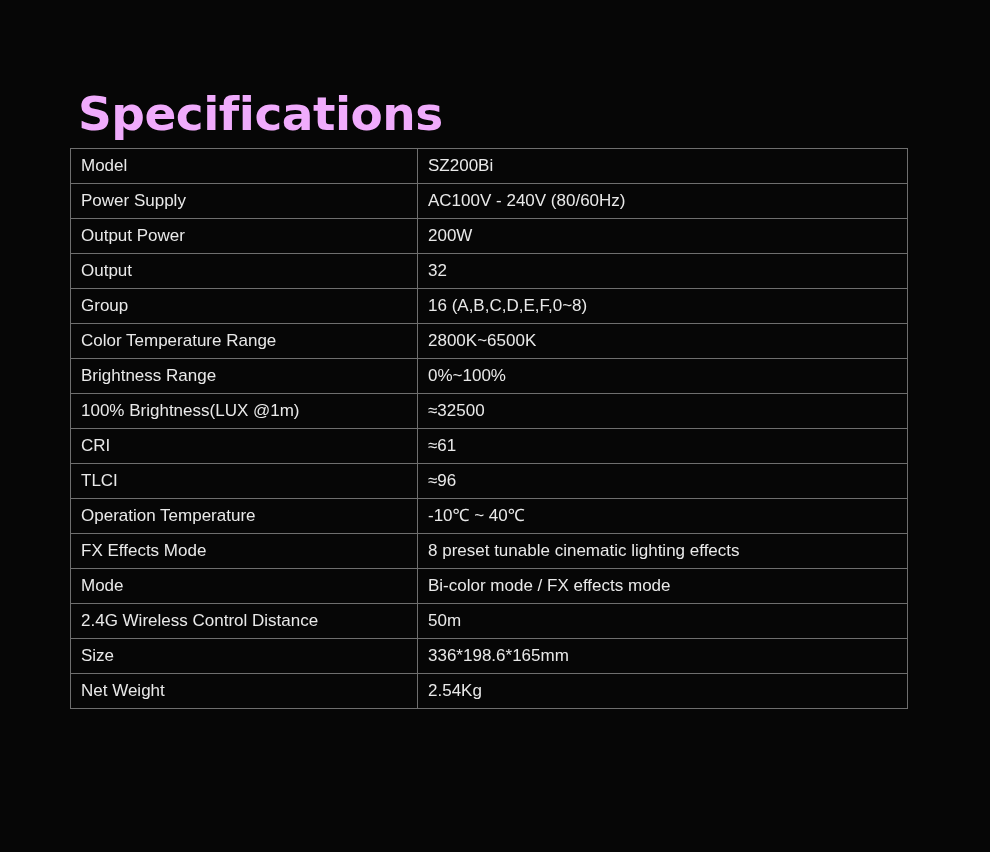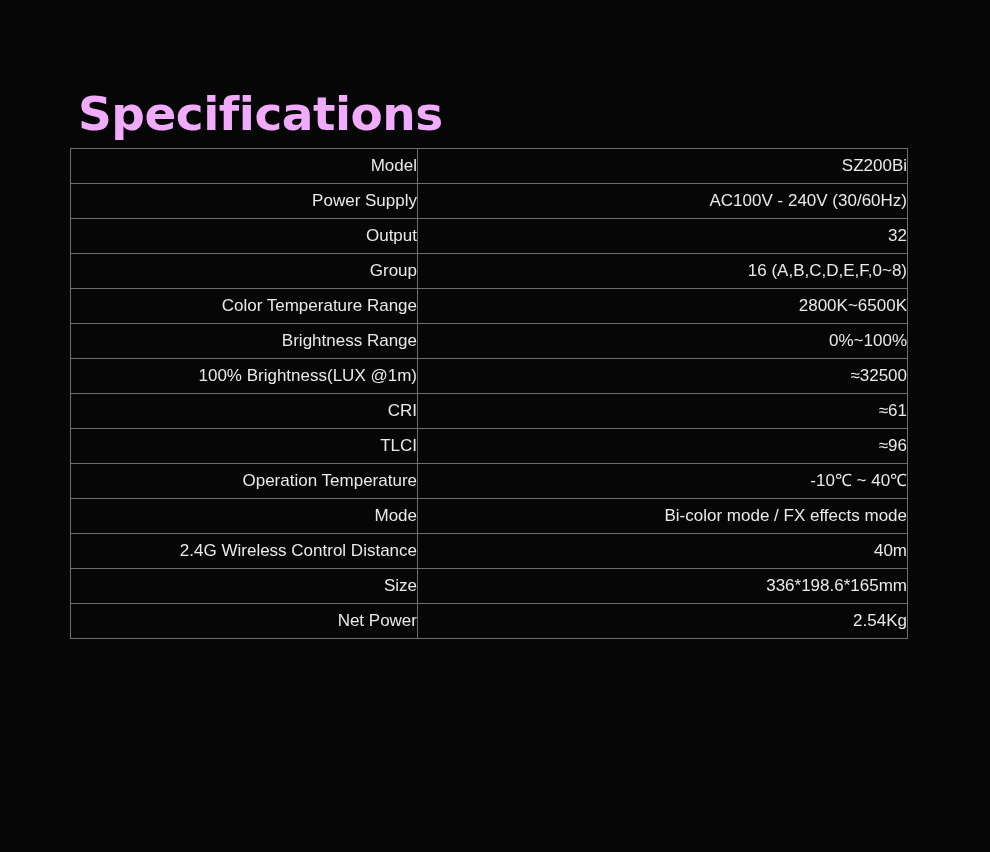--- a/index.html
+++ b/index.html
@@ -42,21 +42,20 @@
   .spec-table td {
     border: 1px solid #6e6e6e;
     height: 34px;
     padding: 0 0 0 10px;
     font-size: 17px;
     color: #e9e9e9;
     font-weight: 400;
     vertical-align: middle;
     line-height: 1.1;
     background: transparent;
-    text-align: right;
   }
   .spec-table td.label {
     width: 336px;
   }
   .check {
     display: inline-block;
     font-size: 19px;
     color: #e9e9e9;
     line-height: 1;
   }
@@ -69,21 +68,25 @@
   <div class="title">Specifications</div>
 
   <table class="spec-table">
     <tbody>
       <tr>
         <td class="label">Model</td>
         <td class="value">SZ200Bi</td>
       </tr>
       <tr>
         <td class="label">Power Supply</td>
-        <td class="value">AC100V - 240V (30/60Hz)</td>
+        <td class="value">AC100V - 240V (80/60Hz)</td>
+      </tr>
+      <tr>
+        <td class="label">Output Power</td>
+        <td class="value">200W</td>
       </tr>
       <tr>
         <td class="label">Output</td>
         <td class="value">32</td>
       </tr>
       <tr>
         <td class="label">Group</td>
         <td class="value">16 (A,B,C,D,E,F,0~8)</td>
       </tr>
       <tr>
@@ -104,31 +107,35 @@
       </tr>
       <tr>
         <td class="label">TLCI</td>
         <td class="value">≈96</td>
       </tr>
       <tr>
         <td class="label">Operation Temperature</td>
         <td class="value">-10℃ ~ 40℃</td>
       </tr>
       <tr>
+        <td class="label">FX Effects Mode</td>
+        <td class="value">8 preset tunable cinematic lighting effects</td>
+      </tr>
+      <tr>
         <td class="label">Mode</td>
         <td class="value">Bi-color mode / FX effects mode</td>
       </tr>
       <tr>
         <td class="label">2.4G Wireless Control Distance</td>
-        <td class="value">40m</td>
+        <td class="value">50m</td>
       </tr>
       <tr>
         <td class="label">Size</td>
         <td class="value">336*198.6*165mm</td>
       </tr>
       <tr>
-        <td class="label">Net Power</td>
+        <td class="label">Net Weight</td>
         <td class="value">2.54Kg</td>
       </tr>
     </tbody>
   </table>
 
 </div>
 
 </body></html>

